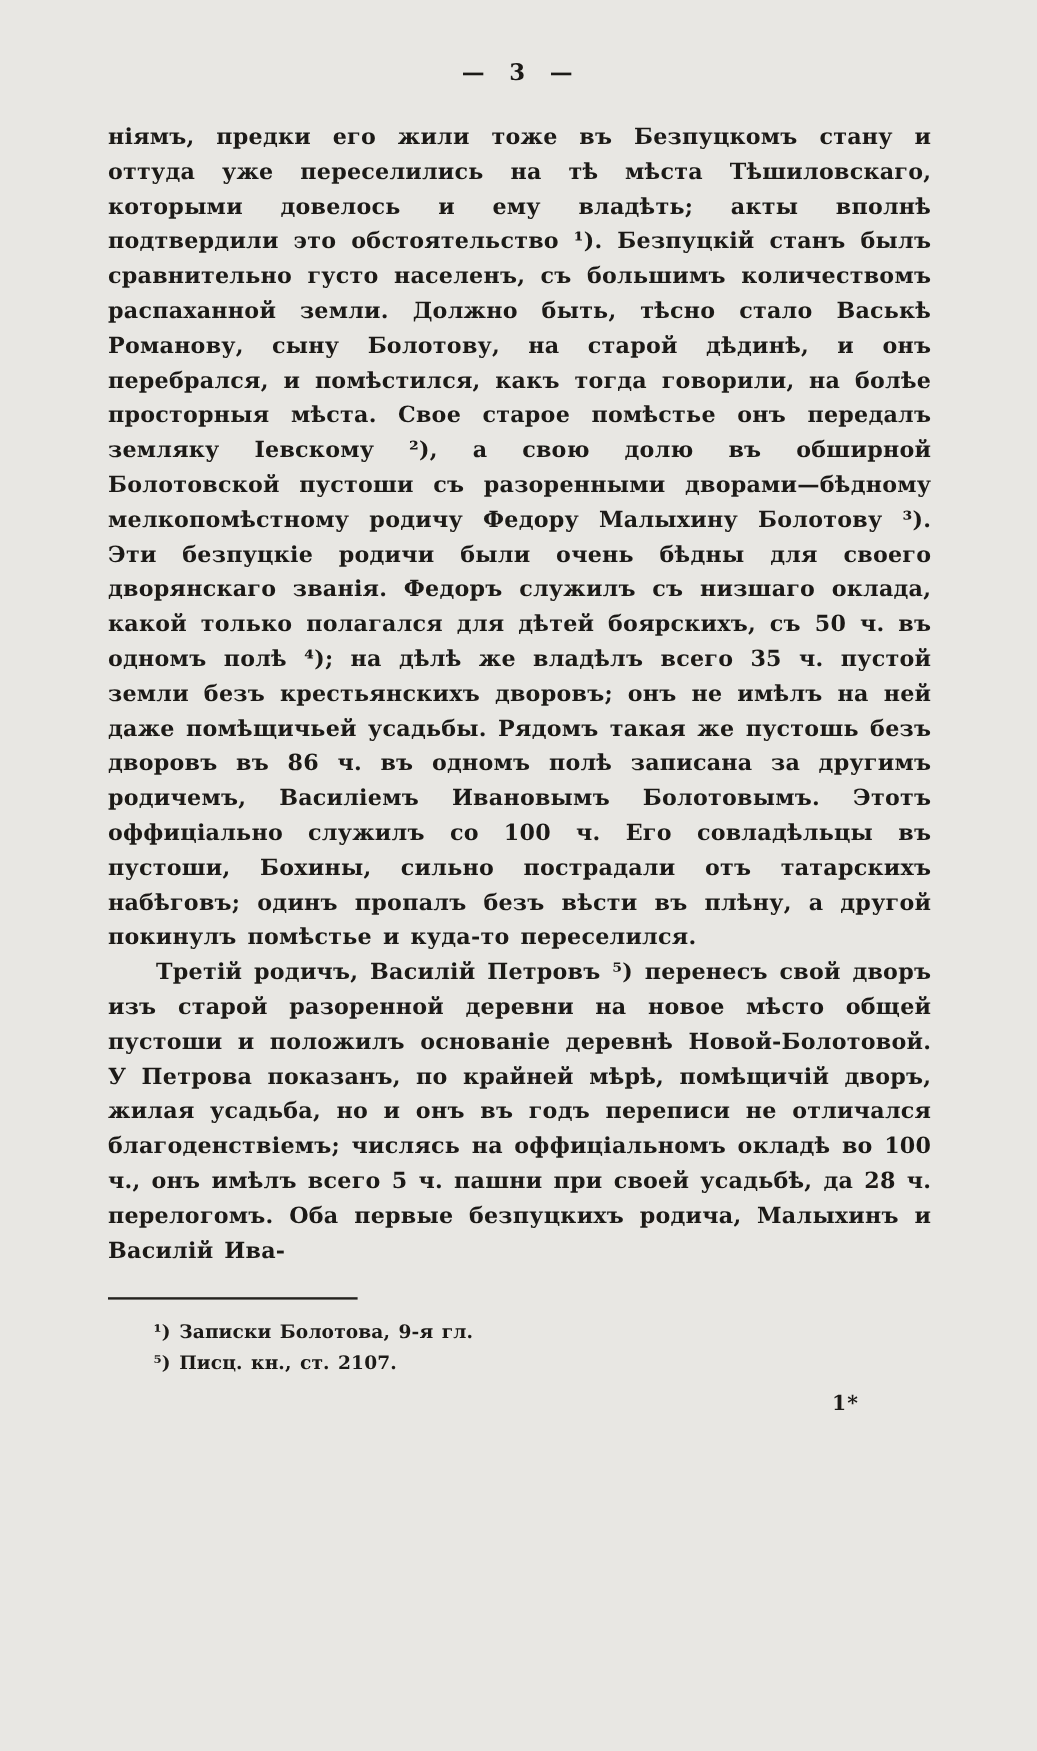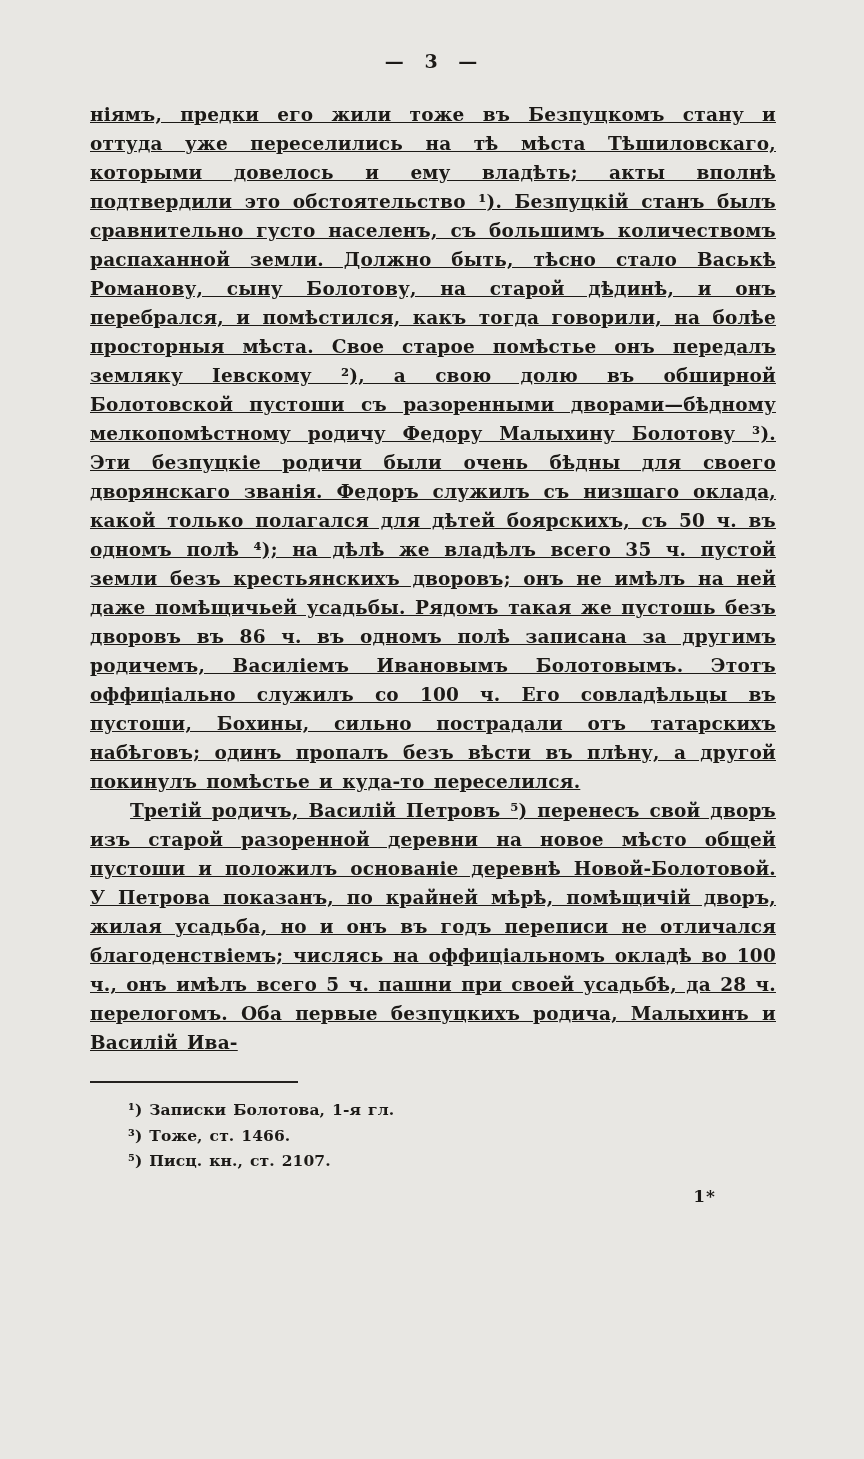--- a/index.html
+++ b/index.html
@@ -26,21 +26,20 @@
     word-spacing: 10px;
   }
   .body-text {
     margin: 28px 88px 0 90px;
     text-align: justify;
     font-size: 18.5px;
     line-height: 29px;
     font-weight: bold;
     letter-spacing: 0.2px;
     word-spacing: 2.5px;
-    text-decoration: underline;
   }
   .para { text-align: justify; }
   .para.indent { text-indent: 40px; }
   .footnote-rule {
     margin: 24px 0 14px 90px;
     width: 208px;
     height: 0;
     border-top: 2px solid #24221f;
   }
   .footnotes {
@@ -72,20 +71,19 @@
   </div>
 
   <div class="body-text">
     <p class="para no-indent">ніямъ, предки его жили тоже въ Безпуцкомъ стану и оттуда уже переселились на тѣ мѣста Тѣшиловскаго, которыми довелось и ему владѣть; акты вполнѣ подтвердили это обстоятельство ¹). Безпуцкій станъ былъ сравнительно густо населенъ, съ большимъ количествомъ распаханной земли. Должно быть, тѣсно стало Васькѣ Романову, сыну Болотову, на старой дѣдинѣ, и онъ перебрался, и помѣстился, какъ тогда говорили, на болѣе просторныя мѣста. Свое старое помѣстье онъ передалъ земляку Іевскому ²), а свою долю въ обширной Болотовской пустоши съ разоренными дворами—бѣдному мелкопомѣстному родичу Федору Малыхину Болотову ³). Эти безпуцкіе родичи были очень бѣдны для своего дворянскаго званія. Федоръ служилъ съ низшаго оклада, какой только полагался для дѣтей боярскихъ, съ 50 ч. въ одномъ полѣ ⁴); на дѣлѣ же владѣлъ всего 35 ч. пустой земли безъ крестьянскихъ дворовъ; онъ не имѣлъ на ней даже помѣщичьей усадьбы. Рядомъ такая же пустошь безъ дворовъ въ 86 ч. въ одномъ полѣ записана за другимъ родичемъ, Василіемъ Ивановымъ Болотовымъ. Этотъ оффиціально служилъ со 100 ч. Его совладѣльцы въ пустоши, Бохины, сильно пострадали отъ татарскихъ набѣговъ; одинъ пропалъ безъ вѣсти въ плѣну, а другой покинулъ помѣстье и куда-то переселился.</p>
     <p class="para indent">Третій родичъ, Василій Петровъ ⁵) перенесъ свой дворъ изъ старой разоренной деревни на новое мѣсто общей пустоши и положилъ основаніе деревнѣ Новой-Болотовой. У Петрова показанъ, по крайней мѣрѣ, помѣщичій дворъ, жилая усадьба, но и онъ въ годъ переписи не отличался благоденствіемъ; числясь на оффиціальномъ окладѣ во 100 ч., онъ имѣлъ всего 5 ч. пашни при своей усадьбѣ, да 28 ч. перелогомъ. Оба первые безпуцкихъ родича, Малыхинъ и Василій Ива-</p>
   </div>
 
   <div class="footnote-rule"></div>
 
   <div class="footnotes">
-    <p class="footnote">¹) Записки Болотова, 1-я гл.</p>
-    <p class="footnote">³) Тоже, ст. 1466.</p>
+    <p class="footnote">¹) Записки Болотова, 9-я гл.</p>
     <p class="footnote">⁵) Писц. кн., ст. 2107.</p>
   </div>
 
   <div class="signature-mark">1*</div>
 
 </div>
 
 </body></html>

